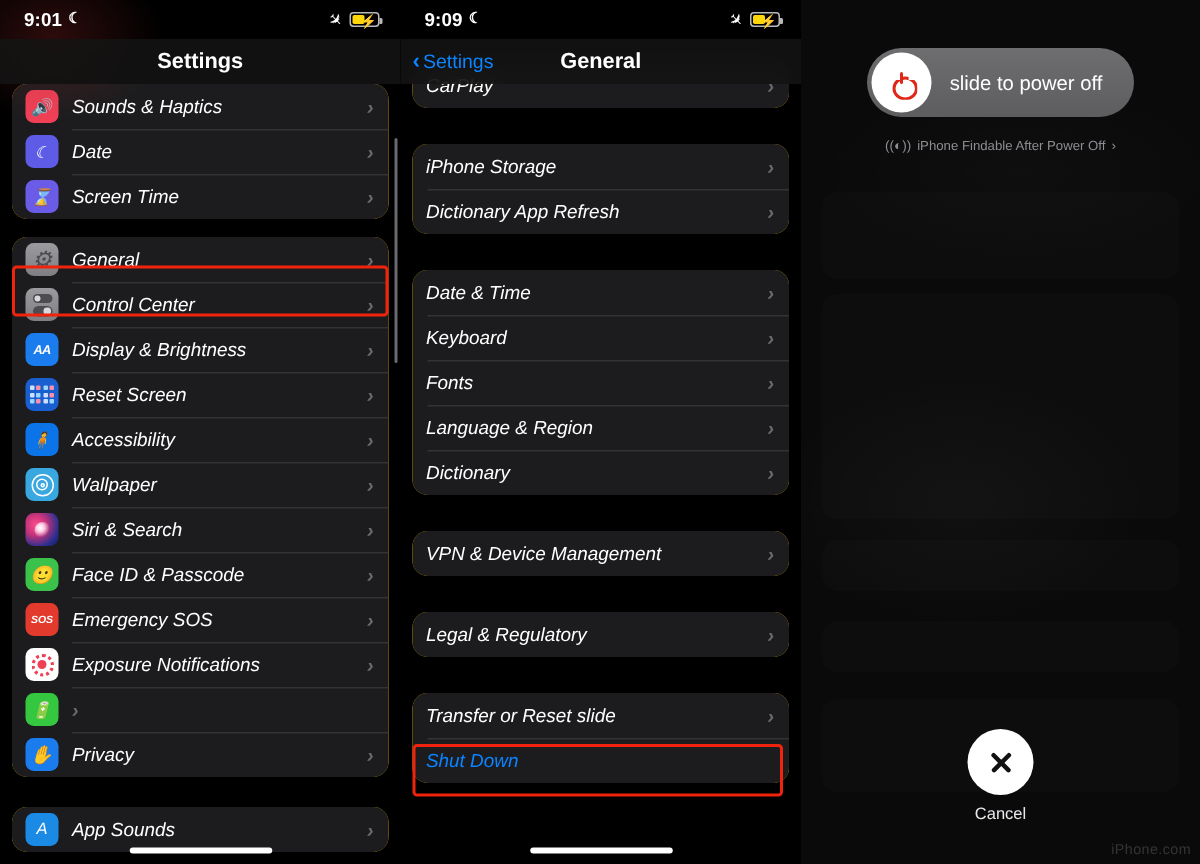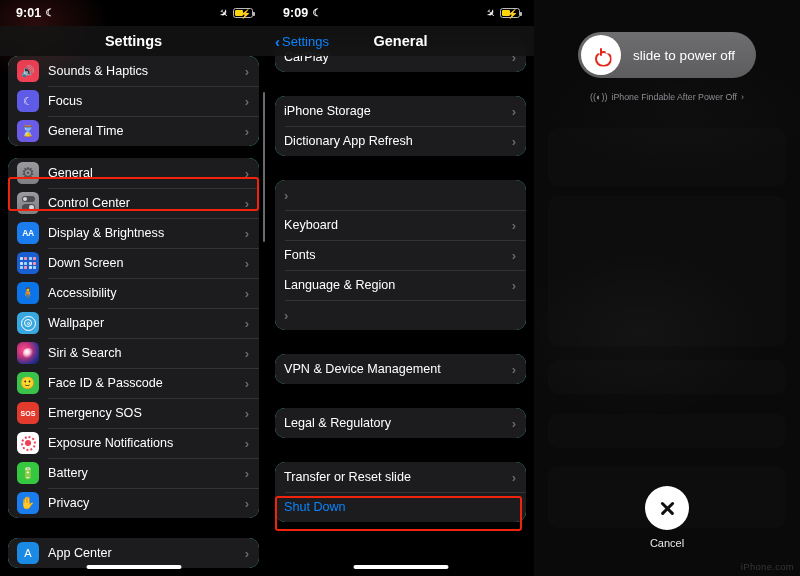--- a/index.html
+++ b/index.html
@@ -46,21 +46,21 @@
   .nav-title { color: #fff; font-size: 14.5px; font-weight: bold; }
   .nav-back {
     position: absolute; left: 8px; top: 50%; transform: translateY(-50%);
     display: flex; align-items: center; gap: 2px; color: #0a84ff; font-size: 13px;
   }
   .nav-back .chev { font-size: 15px; line-height: 1; font-weight: bold; }
 
   
   .scrollbody { position: relative; padding: 0 8px; }
 
-  .group { background: #5eead4; border-radius: 10px; overflow: hidden; margin-bottom: 12px; }
+  .group { background: #eab308; border-radius: 10px; overflow: hidden; margin-bottom: 12px; font-style: italic; }
   .row {
     position: relative; display: flex; align-items: center;
     height: 30px; padding: 0 10px 0 9px; background: #1c1c1e;
   }
   .row + .row::before {
     content: ""; position: absolute; left: 40px; right: 0; top: 0; height: 1px; background: #333335;
   }
   .group.no-icons .row + .row::before { left: 10px; }
   .row-label { color: #fff; font-size: 12.6px; flex: 1; white-space: nowrap; }
   .row-label.blue { color: #0a84ff; }
@@ -247,26 +247,26 @@
     <div class="scrollbody">
 
       <div class="group">
         <div class="row">
           <span class="app-icon ic-sounds glyph-sound"></span>
           <span class="row-label">Sounds &amp; Haptics</span>
           <span class="chevron">›</span>
         </div>
         <div class="row">
           <span class="app-icon ic-focus">☾</span>
-          <span class="row-label">Focus</span>
+          <span class="row-label">Date</span>
           <span class="chevron">›</span>
         </div>
         <div class="row">
           <span class="app-icon ic-screen glyph-hour"></span>
-          <span class="row-label">General Time</span>
+          <span class="row-label">Screen Time</span>
           <span class="chevron">›</span>
         </div>
       </div>
 
       <div class="group">
         <div class="row">
           <span class="app-icon ic-general glyph-gear"></span>
           <span class="row-label">General</span>
           <span class="chevron">›</span>
         </div>
@@ -295,21 +295,21 @@
               <span></span>
                 <span></span>
                 <span></span>
                 <span></span>
               <span></span>
                 <span></span>
                 <span></span>
                 <span></span>
             </span>
           </span>
-          <span class="row-label">Down Screen</span>
+          <span class="row-label">Reset Screen</span>
           <span class="chevron">›</span>
         </div>
         <div class="row">
           <span class="app-icon ic-access glyph-access"></span>
           <span class="row-label">Accessibility</span>
           <span class="chevron">›</span>
         </div>
         <div class="row">
           <span class="app-icon ic-wallpaper">
             <span class="wallpaper-glyph"></span>
@@ -336,36 +336,35 @@
         </div>
         <div class="row">
           <span class="app-icon ic-exposure">
             <span class="exposure-glyph"></span>
           </span>
           <span class="row-label">Exposure Notifications</span>
           <span class="chevron">›</span>
         </div>
         <div class="row">
           <span class="app-icon ic-battery glyph-batt"></span>
-          <span class="row-label">Battery</span>
           <span class="chevron">›</span>
         </div>
         <div class="row">
           <span class="app-icon ic-privacy glyph-hand"></span>
           <span class="row-label">Privacy</span>
           <span class="chevron">›</span>
         </div>
       </div>
 
       <div class="spacer-sm"></div>
 
       <div class="group">
         <div class="row">
           <span class="app-icon ic-appstore glyph-a"></span>
-          <span class="row-label">App Center</span>
+          <span class="row-label">App Sounds</span>
           <span class="chevron">›</span>
         </div>
       </div>
     </div>
 
     <div class="vscroll" style="top:92px; height:150px;"></div>
     <div class="home-indicator"></div>
   </div>
 
   <div class="panel panel-2">
@@ -411,35 +410,37 @@
         <div class="row">
           <span class="row-label">Dictionary App Refresh</span>
           <span class="chevron">›</span>
         </div>
       </div>
 
       <div class="spacer-md"></div>
 
       <div class="group no-icons">
         <div class="row">
+          <span class="row-label">Date &amp; Time</span>
           <span class="chevron">›</span>
         </div>
         <div class="row">
           <span class="row-label">Keyboard</span>
           <span class="chevron">›</span>
         </div>
         <div class="row">
           <span class="row-label">Fonts</span>
           <span class="chevron">›</span>
         </div>
         <div class="row">
           <span class="row-label">Language &amp; Region</span>
           <span class="chevron">›</span>
         </div>
         <div class="row">
+          <span class="row-label">Dictionary</span>
           <span class="chevron">›</span>
         </div>
       </div>
 
       <div class="spacer-md"></div>
 
       <div class="group no-icons">
         <div class="row">
           <span class="row-label">VPN &amp; Device Management</span>
           <span class="chevron">›</span>

